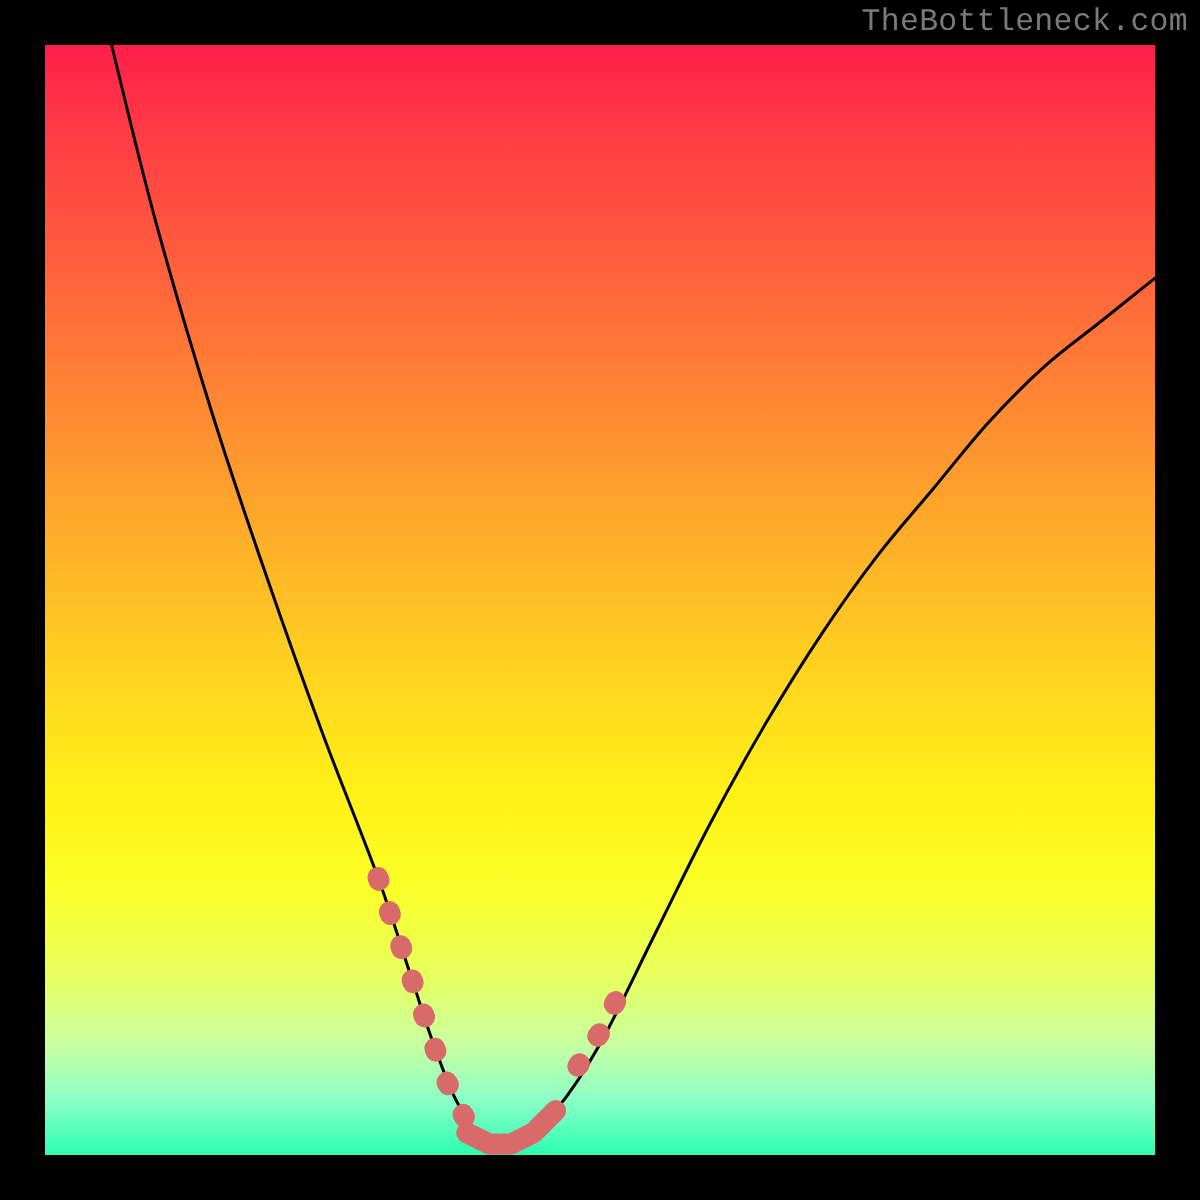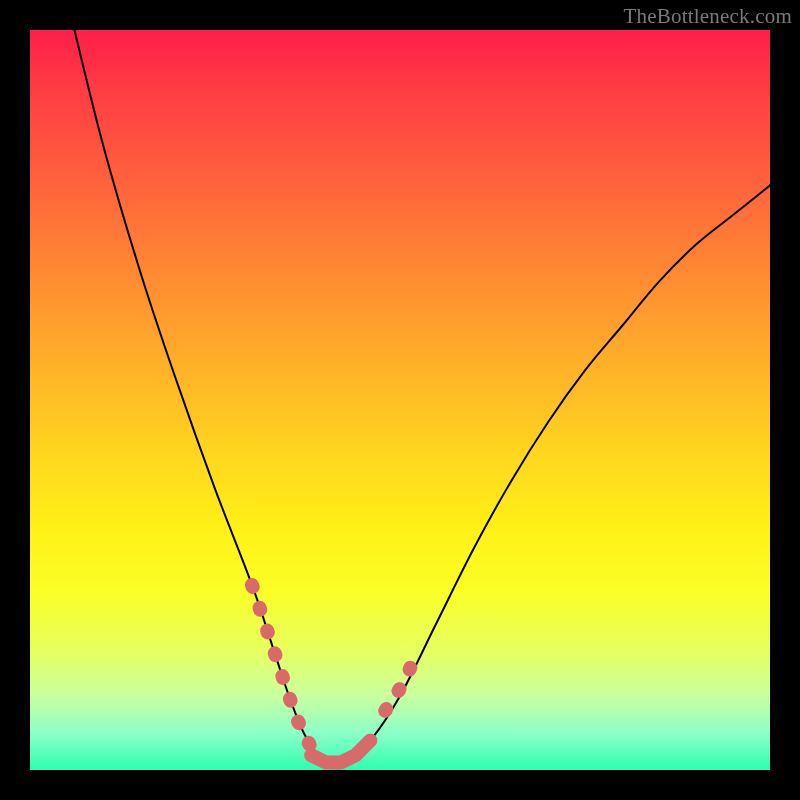--- a/index.html
+++ b/index.html
@@ -41,21 +41,21 @@
       #2cffb0 100%);
   }
   .watermark {
     position: absolute;
     top: 4px;
     right: 8px;
     color: #7a7a7a;
     font-size: 21px;
     font-weight: 500;
     letter-spacing: 0.2px;
-    font-family: Liberation Serif, serif;
+    font-family: Liberation Mono, monospace;
   }
   svg.curve {
     position: absolute;
     top: 0;
     left: 0;
     width: 740px;
     height: 740px;
     overflow: visible;
   }
 </style>

